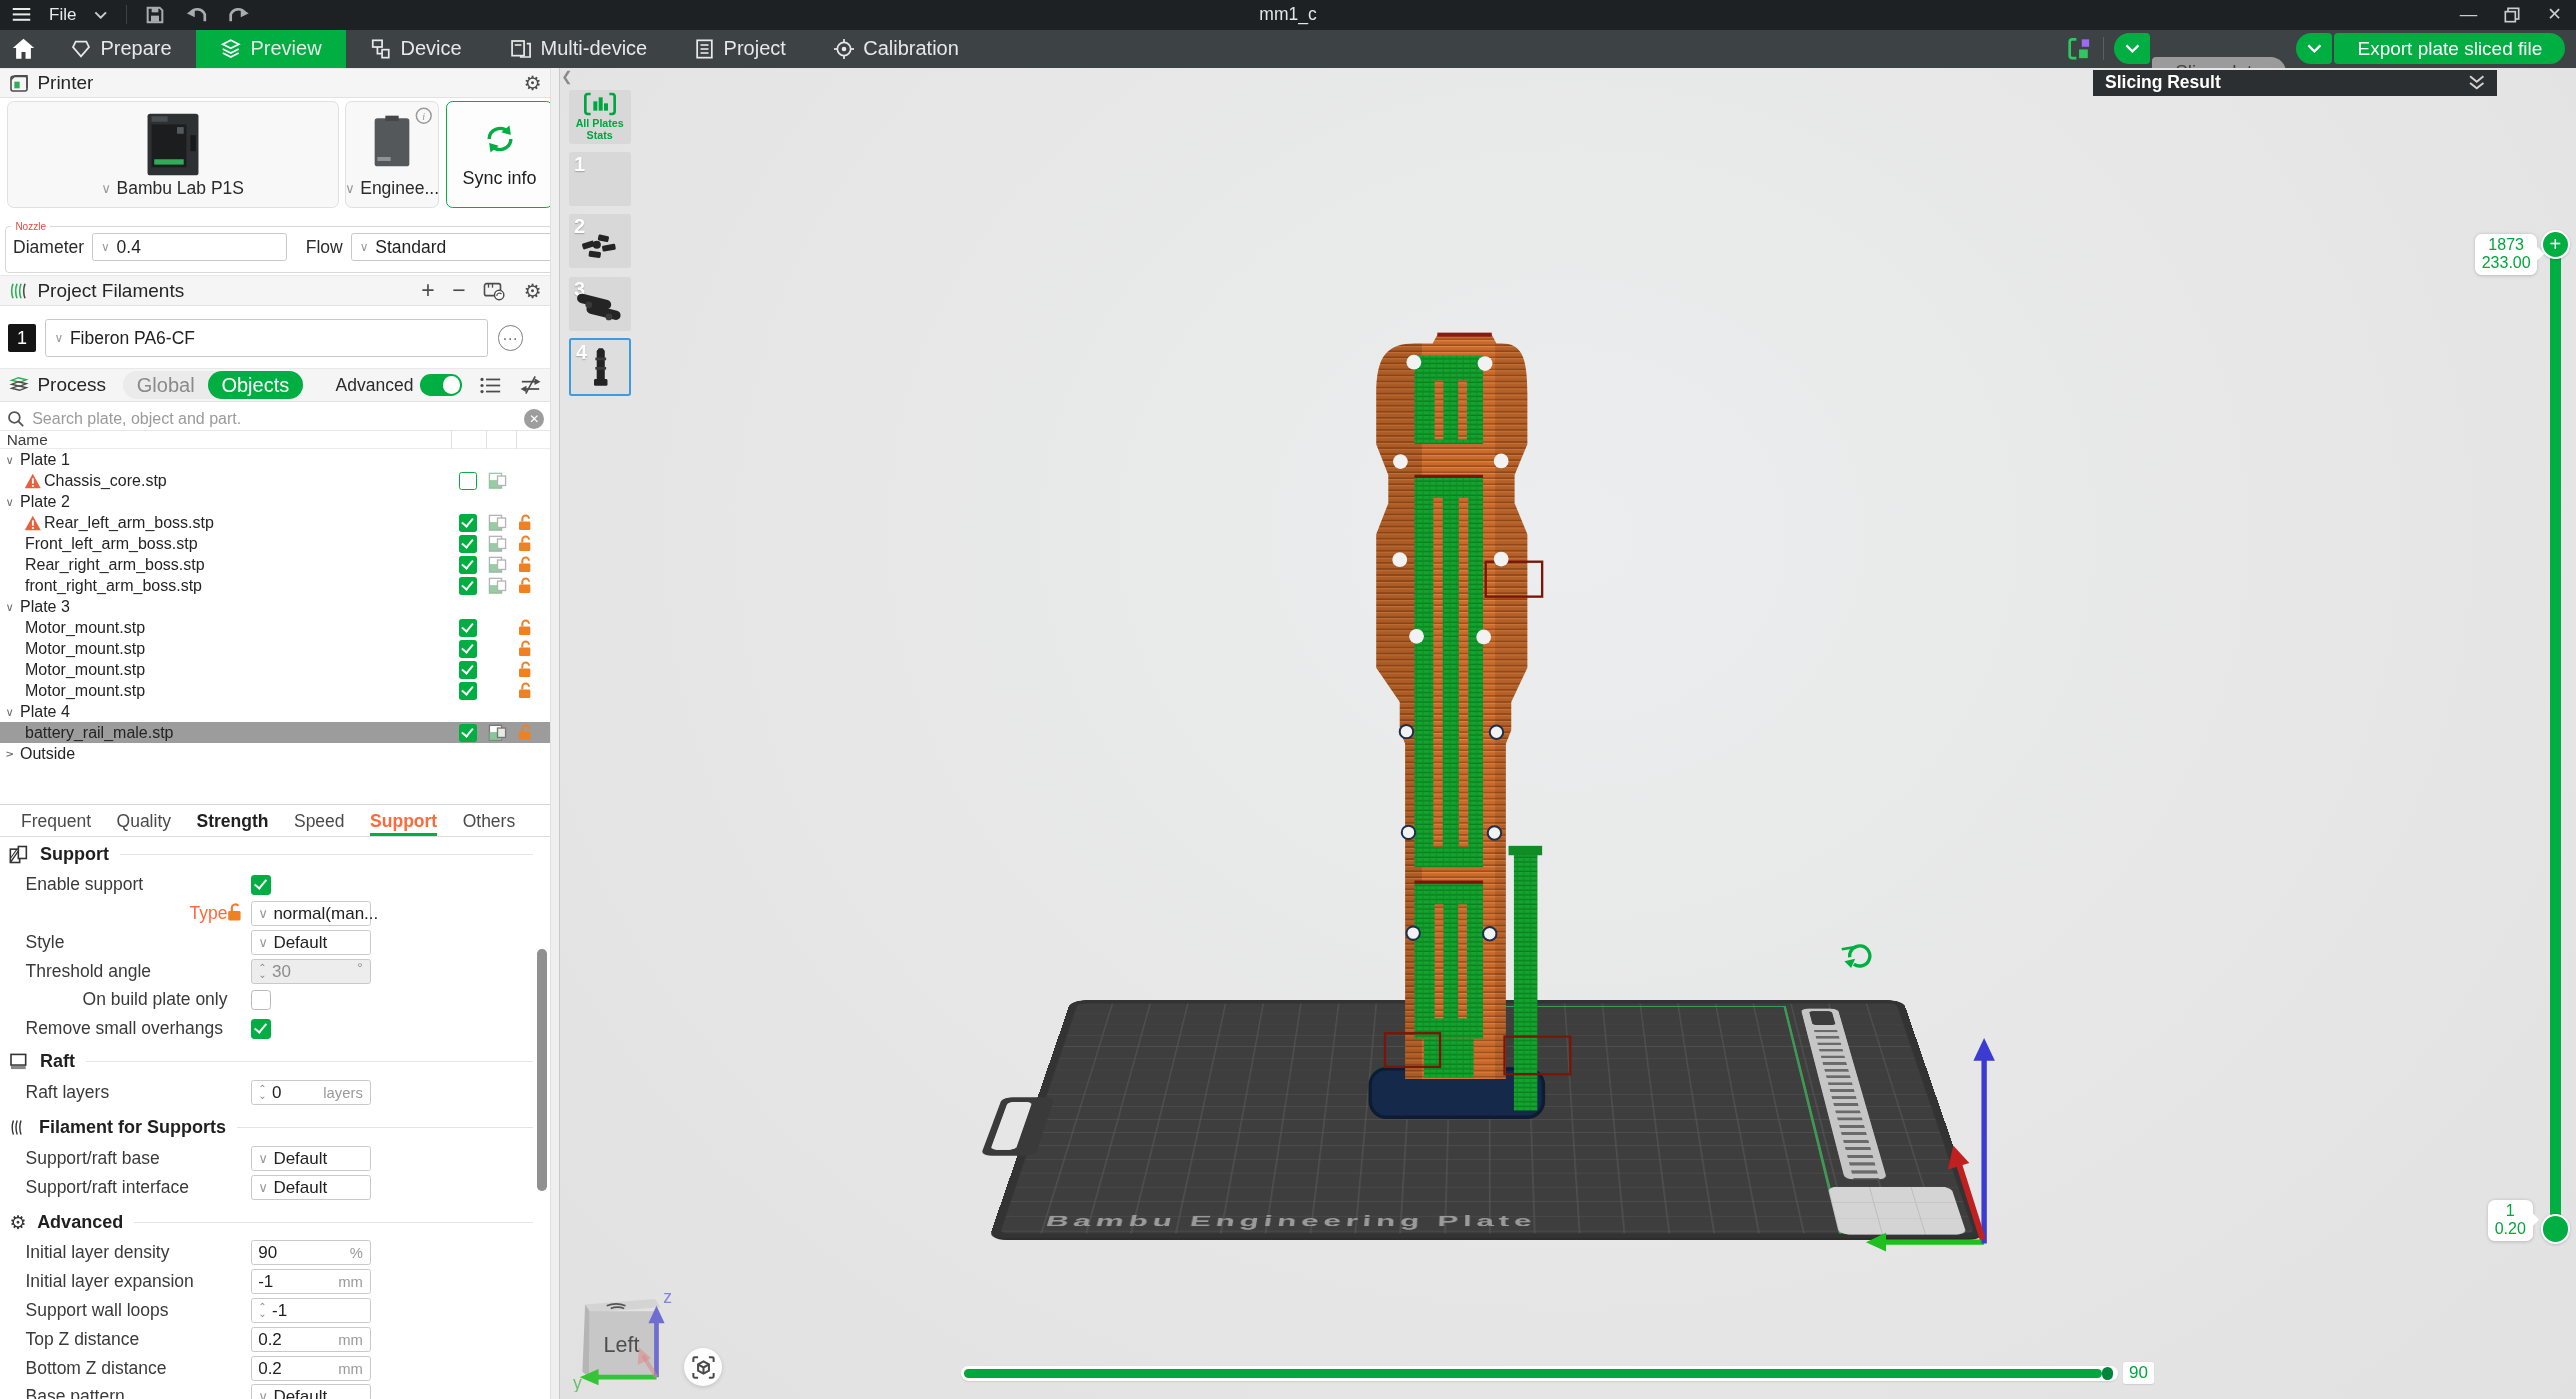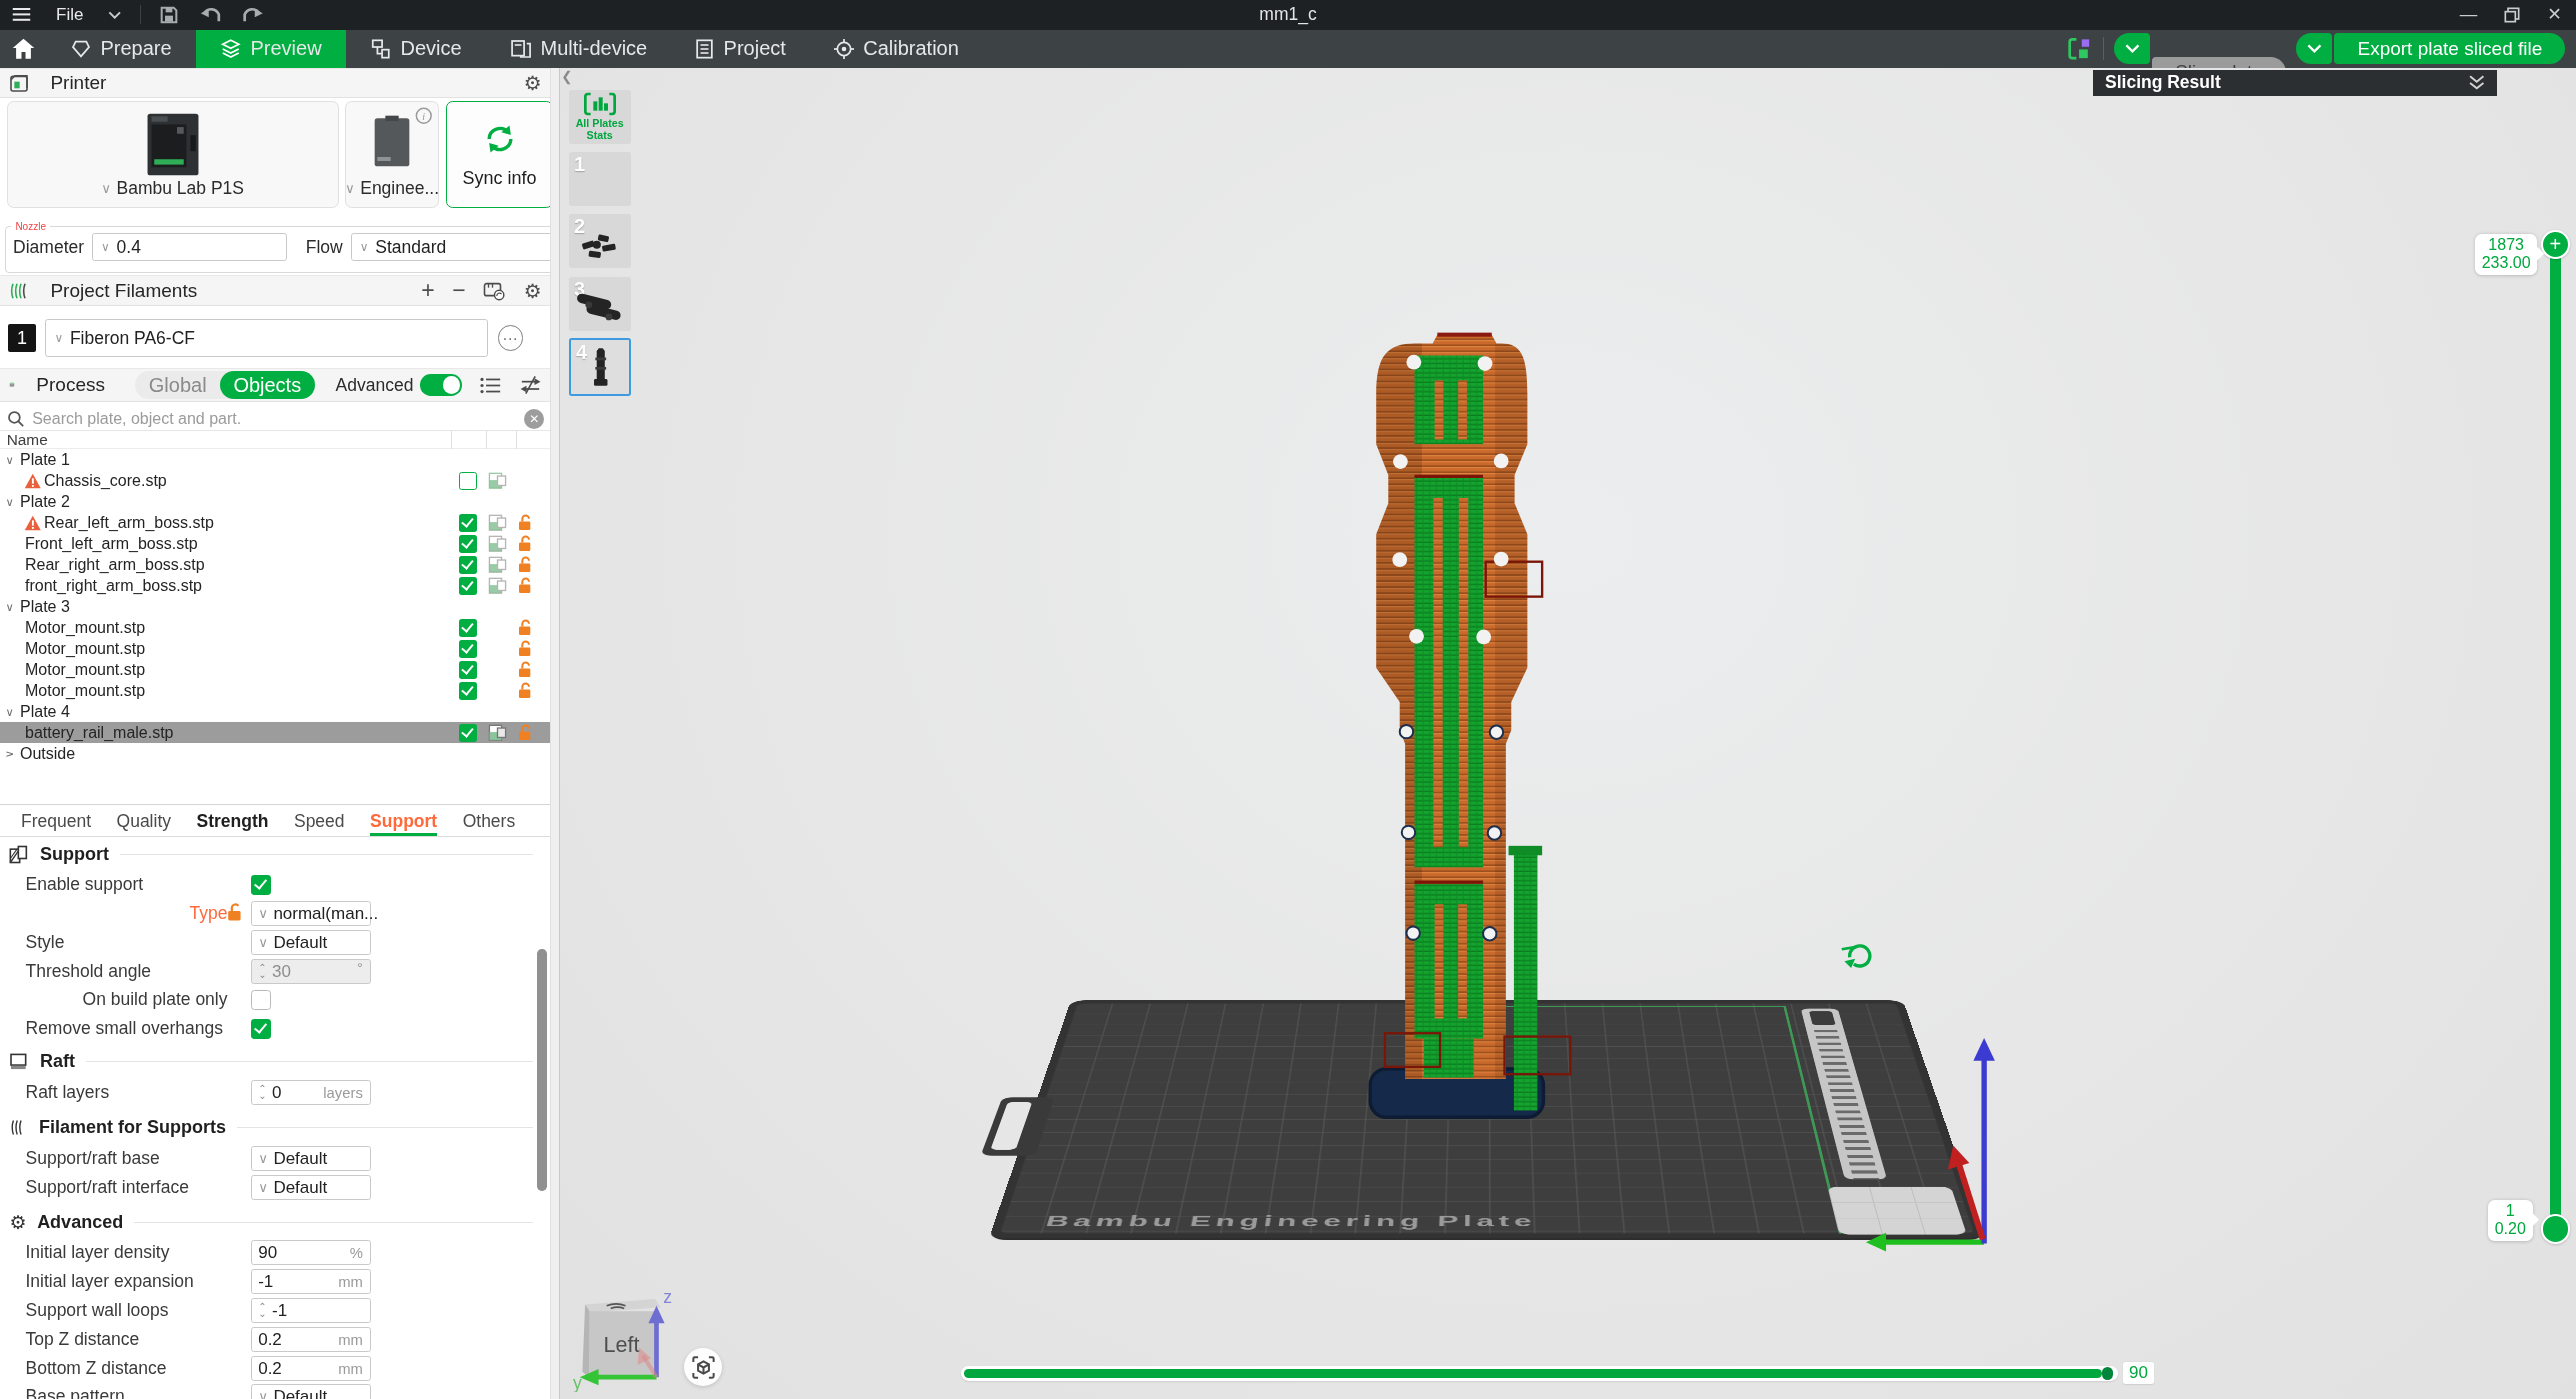--- a/index.html
+++ b/index.html
@@ -3,21 +3,21 @@
 <meta charset="utf-8">
 <style>
   * { margin:0; padding:0; box-sizing:border-box; }
   html,body { width:2576px; height:1400px; overflow:hidden;
     font-family:"Liberation Sans","DejaVu Sans",sans-serif; background:#e8e8e8; }
   .abs { position:absolute; }
 
   
   #titlebar { position:absolute; left:0; top:0; width:2576px; height:29.6px; background:#1d2123;
     display:flex; align-items:center; color:#d6d9da; }
-  #menu-file { display:flex; align-items:center; gap:25px; padding:0 12px; height:100%; cursor:pointer; }
+  #menu-file { display:flex; align-items:center; gap:18px; padding:0 12px; height:100%; cursor:pointer; }
   #menu-file svg { display:block; }
   #menu-file .lbl { font-size:17px; color:#e8eaeb; }
   .tb-sep { width:0.7px; height:19px; background:#3c4144; margin:0 6.7px; }
   .tb-btn { width:42px; height:100%; display:flex; align-items:center; justify-content:center; cursor:pointer; }
   #win-title { position:absolute; left:50%; transform:translateX(-50%); font-size:17.5px; color:#e3e5e6; }
   #win-controls { position:absolute; right:0; top:0; height:29.6px; display:flex; }
   .win-btn { width:43px; height:29.6px; display:flex; align-items:center; justify-content:center; color:#c9cdcf; font-size:17.5px; cursor:pointer; }
 
   
   #tabbar { position:absolute; left:0; top:29.6px; width:2576px; height:38px; background:#3d4245;
@@ -33,21 +33,21 @@
   .split-pill { height:31px; border-radius:4px 15.4px 15.4px 4px; display:flex; align-items:center;
     justify-content:center; font-size:19px; padding:0 23px; cursor:pointer; }
   .pill-disabled { background:#9b9b9b; color:#404040;margin-top:47px; }
   .pill-green { background:#00ae42; color:#fff; }
   .vsep2 { width:0.7px; height:23px; background:#5a5f62; }
 
   
   #leftpanel { position:absolute; left:0; top:68px; width:560px; height:1332px; background:#fff;
     border-right:0.7px solid #c9c9c9; overflow:hidden; }
   .sec-header { position:absolute; left:0; width:551px; background:#f5f5f5; border-bottom:0.7px solid #e2e2e2;
-    border-top:0.7px solid #e8e8e8; display:flex; align-items:center; padding:0 9.4px; gap:21px; }
+    border-top:0.7px solid #e8e8e8; display:flex; align-items:center; padding:0 9.4px; gap:8px; }
   .sec-title { font-size:19px; color:#262626; }
   .hdr-icons { margin-left:auto; display:flex; align-items:center; gap:17.5px; }
   .icon-btn { cursor:pointer; display:flex; align-items:center; justify-content:center; color:#4c4c4c; }
 
   .card { position:absolute; background:#f8f8f8; border:0.7px solid #e0e0e0; border-radius:6.7px; cursor:pointer; }
   .card-caption { position:absolute; bottom:8px; width:100%; text-align:center; font-size:17.5px; color:#2b2b2b;
     display:flex; justify-content:center; align-items:center; gap:5.4px; }
   .chev-sm { color:#9a9a9a; font-size:13.4px; }
   #sync-btn { position:absolute; background:#fdfdfd; border:1.3px solid #00ae42; border-radius:6.7px; cursor:pointer;
     display:flex; flex-direction:column; align-items:center; justify-content:center; gap:10.7px; }

